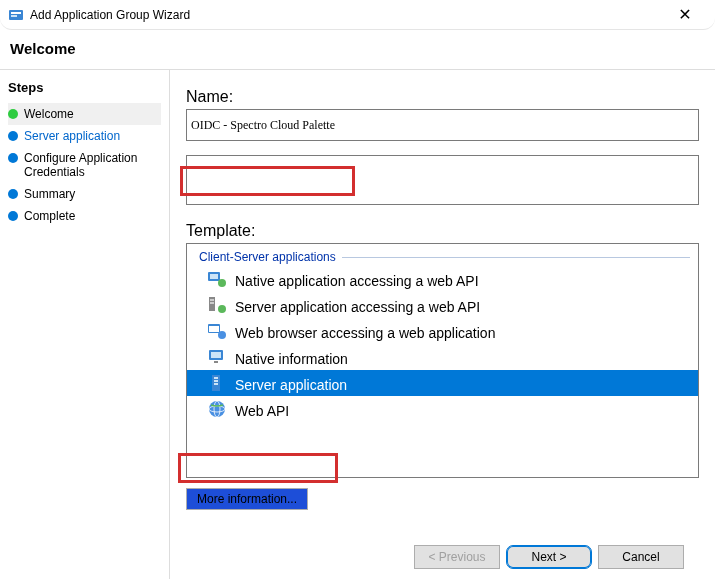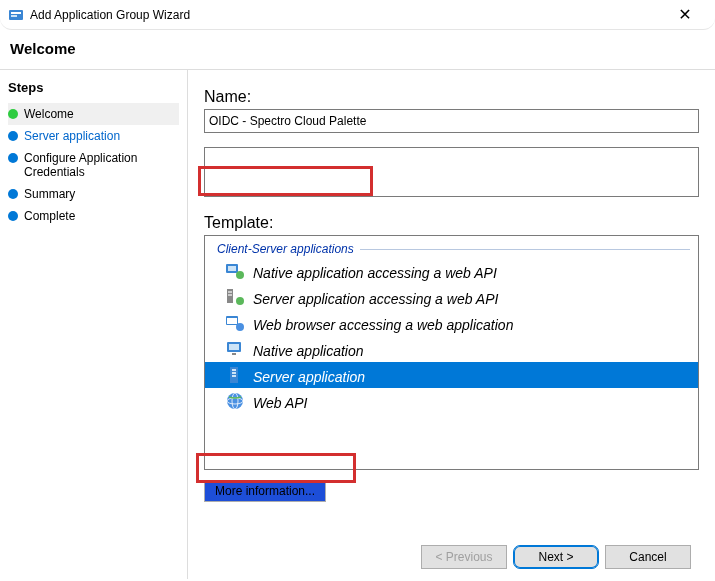--- a/index.html
+++ b/index.html
@@ -38,21 +38,21 @@
       padding: 10px 10px 12px 10px;
       font-weight: bold;
       font-size: 15px;
       border-bottom: 1px solid #ddd;
     }
     .body {
       display: flex;
       height: calc(100% - 30px - 42px);
     }
     .sidebar {
-      width: 188px;
+      width: 170px;
       border-right: 1px solid #ddd;
       padding: 10px 8px 10px 8px;
     }
     .sidebar-title {
       font-weight: bold;
       font-size: 13px;
       margin-bottom: 8px;
     }
     .step {
       display: flex;
@@ -78,40 +78,39 @@
       position: relative;
     }
     .field-label {
       font-size: 16px;
       margin-bottom: 3px;
     }
     .text-input {
       width: 100%;
       border: 1px solid #7a7a7a;
       padding: 2px 4px;
-      font-family: Liberation Sans, sans-serif;
-      font-size: 12px;
-      height: 24px;
+      font-family: Liberation Serif, serif;
+      font-size: 12px;
+      height: 32px;
     }
     .textarea-input {
       width: 100%;
       border: 1px solid #7a7a7a;
       font-family: inherit;
       font-size: 12px;
       height: 50px;
       resize: none;
     }
     .name-row { margin-bottom: 14px; position: relative; }
     .desc-row { margin-bottom: 14px; }
     .template-box {
       border: 1px solid #7a7a7a;
       height: 235px;
       padding: 4px 0;
       overflow: hidden;
-      font-style: italic;
     }
     .group-header {
       color: #0033aa;
       font-size: 12px;
       padding: 2px 8px 2px 12px;
       display: flex;
       align-items: center;
     }
     .group-header .line {
       flex: 1;
@@ -140,21 +139,21 @@
       border: 1px solid #adadad;
       background: #1d4ed8;
       padding: 3px 10px;
       font-size: 12px;
       cursor: pointer;
       display: inline-block;
     }
     .footer {
       position: absolute;
       bottom: 10px;
-      right: 24px;
+      right: 31px;
       display: flex;
       gap: 6px;
     }
     .btn {
       min-width: 86px;
       height: 24px;
       border: 1px solid #adadad;
       background: #e1e1e1;
       font-size: 12px;
       font-family: inherit;
@@ -264,21 +263,21 @@
             </svg></span>
         <span>Web browser accessing a web application</span>
       </div>
 
       <div class="tpl-item">
         <span class="tpl-icon"><svg viewBox="0 0 20 20">
               <rect x="2" y="3" width="14" height="10" rx="1" fill="#3a86d4"></rect>
               <rect x="4" y="5" width="10" height="6" fill="#cde4f7"></rect>
               <rect x="7" y="14" width="4" height="2" fill="#888"></rect>
             </svg></span>
-        <span>Native application</span>
+        <span>Native information</span>
       </div>
       <div class="tpl-item selected">
         <span class="tpl-icon"><svg viewBox="0 0 20 20">
               <rect x="5" y="2" width="8" height="16" fill="#3a86d4"></rect>
               <rect x="7" y="4" width="4" height="2" fill="#cde4f7"></rect>
               <rect x="7" y="7" width="4" height="2" fill="#cde4f7"></rect>
               <rect x="7" y="10" width="4" height="2" fill="#cde4f7"></rect>
             </svg></span>
         <span>Server application</span>
       </div>

